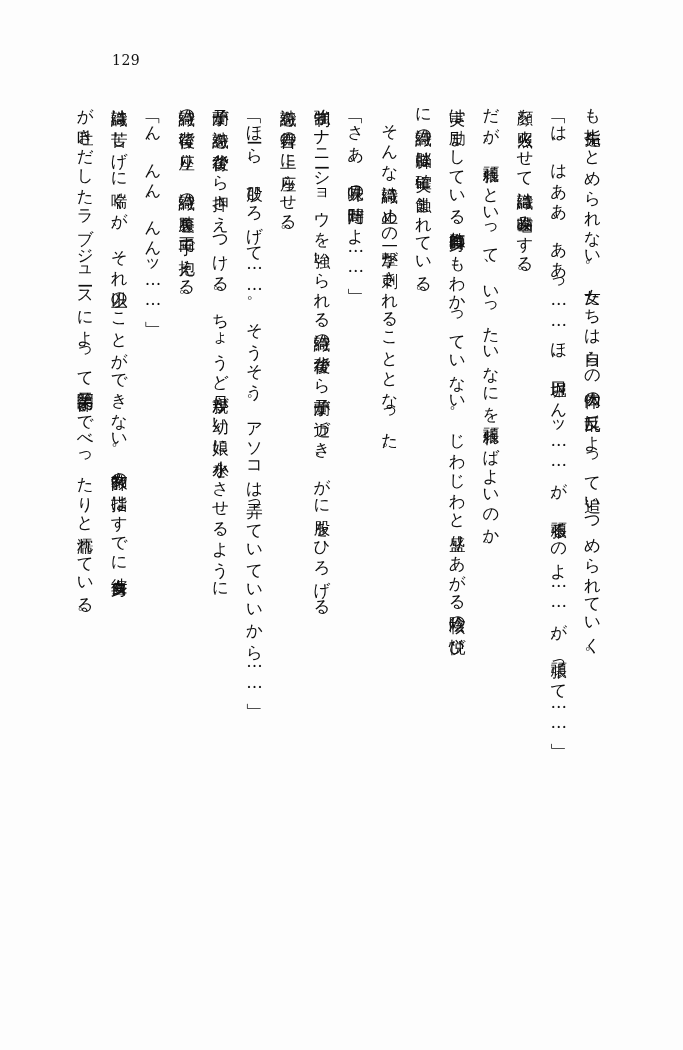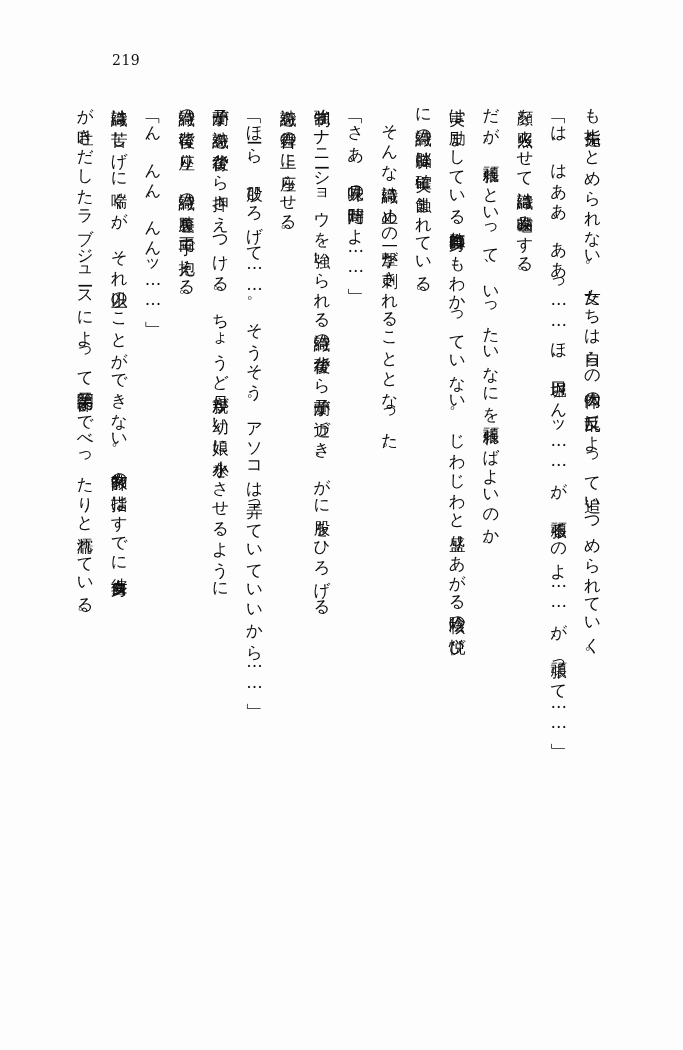--- a/index.html
+++ b/index.html
@@ -62,21 +62,21 @@
     bottom: 0;
     width: 683px;
     height: 60px;
   }
 </style>
 </head>
 <body>
 
 <div class="page">
 
-  <div class="page-number">219</div>
+  <div class="page-number">129</div>
 
   <div class="text-body">
     <span class="line">も指先をとめられない。女たちは自らの肉体の反乱によって追いつめられていく。</span>
     <span class="line indent">「は、はああ、ああっ……ほ、堀口さんッ……が、頑張るのよ……が、頑張って……」</span>
     <span class="line">顔を火照らせて詩織は歯噛みする。</span>
     <span class="line">だが。頑張れといって、いったいなにを頑張ればよいのか。</span>
     <span class="line">実は励ましている教師自身にもわかっていない。じわじわと盛りあがる陰核の悦び</span>
     <span class="line">に詩織の脳幹は確実に蝕まれている。</span>
     <span class="line indent">そんな詩織に止めの一撃が刺されることとなった。</span>
     <span class="line indent">「さあ、味見の時間だよ……」</span>

